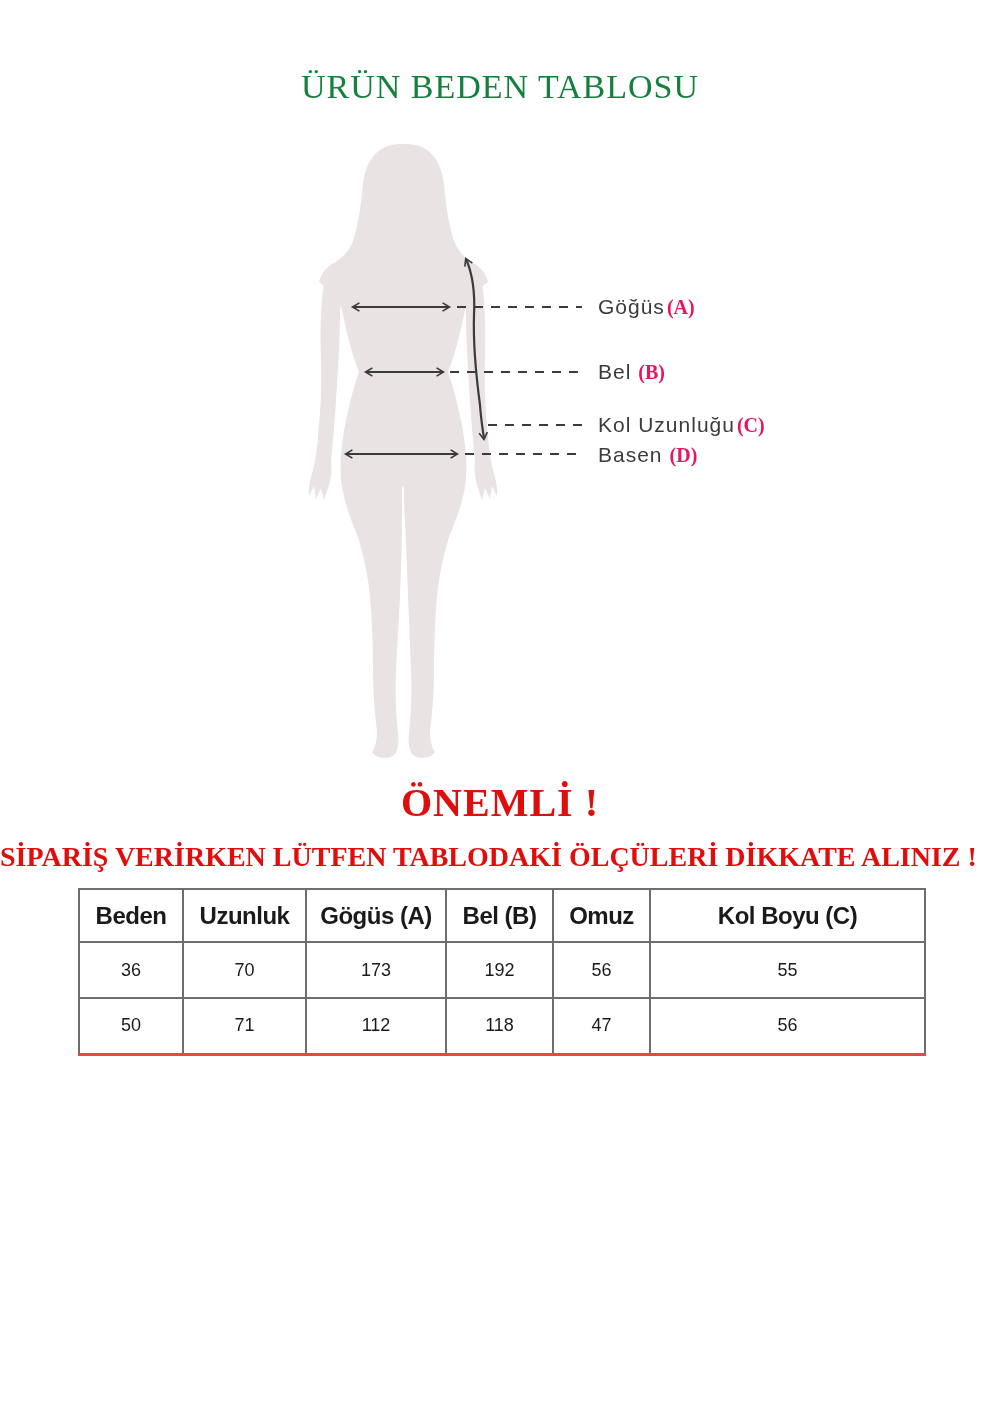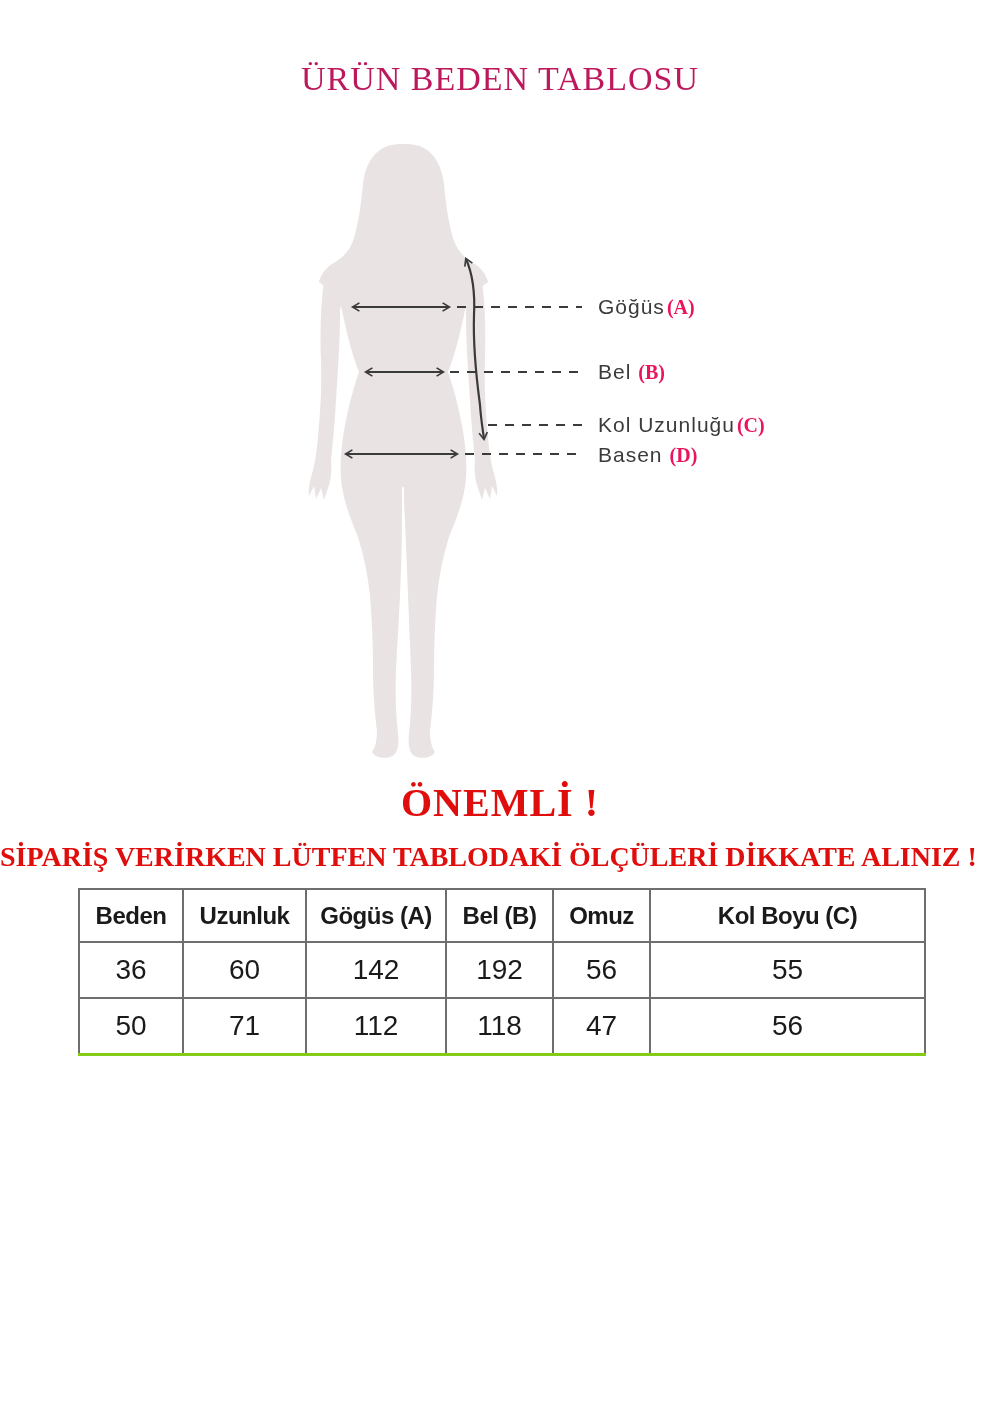--- a/index.html
+++ b/index.html
@@ -15,26 +15,26 @@
   .page{
     position:relative;
     width:1000px;
     height:1414px;
     background:#ffffff;
     overflow:hidden;
     font-family:"Liberation Sans", sans-serif;
   }
   .page-title{
     position:absolute;
-    top:60px; left:0; width:1000px;
+    top:68px; left:0; width:1000px;
     text-align:center;
     font-family:"Liberation Serif", serif;
     font-size:34px;
     letter-spacing:1px;
-    color:#be185d;
+    color:#15803d;
     font-weight:400;
   }
   .diagram-svg{
     position:absolute;
     top:0; left:0;
     width:1000px; height:780px;
   }
   .sil{ fill:var(--silhouette); stroke:none; }
   .measure{ stroke:var(--line); stroke-width:2.2; fill:none; }
   .dashed{ stroke:var(--line); stroke-width:2.2; fill:none; stroke-dasharray:9 8; }
@@ -73,37 +73,37 @@
     color:var(--red);
     white-space:nowrap;
   }
   .size-table{
     position:absolute;
     top:888px; left:78px;
     width:846px;
     border-collapse:collapse;
     table-layout:fixed;
     border:2px solid var(--border);
-    border-bottom:3px solid #84cc16;
+    border-bottom:3px solid #ef4444;
     color:var(--ink);
   }
   .size-table th, .size-table td{
     border:2px solid var(--border);
     text-align:center;
     vertical-align:middle;
   }
   .size-table th{
     height:53px;
     font-size:24px;
     font-weight:bold;
     letter-spacing:-0.5px;
   }
   .size-table td{
     height:56px;
-    font-size:28px;
+    font-size:18px;
     font-weight:normal;
   }
 </style>
 </head>
 <body>
 
 <div class="page">
 
   <div class="page-title">ÜRÜN BEDEN TABLOSU</div>
 
@@ -228,22 +228,22 @@
         <th>Uzunluk</th>
         <th>Gögüs (A)</th>
         <th>Bel (B)</th>
         <th>Omuz</th>
         <th>Kol Boyu (C)</th>
       </tr>
     </thead>
     <tbody>
       <tr>
         <td>36</td>
-        <td>60</td>
-        <td>142</td>
+        <td>70</td>
+        <td>173</td>
         <td>192</td>
         <td>56</td>
         <td>55</td>
       </tr>
       <tr>
         <td>50</td>
         <td>71</td>
         <td>112</td>
         <td>118</td>
         <td>47</td>

